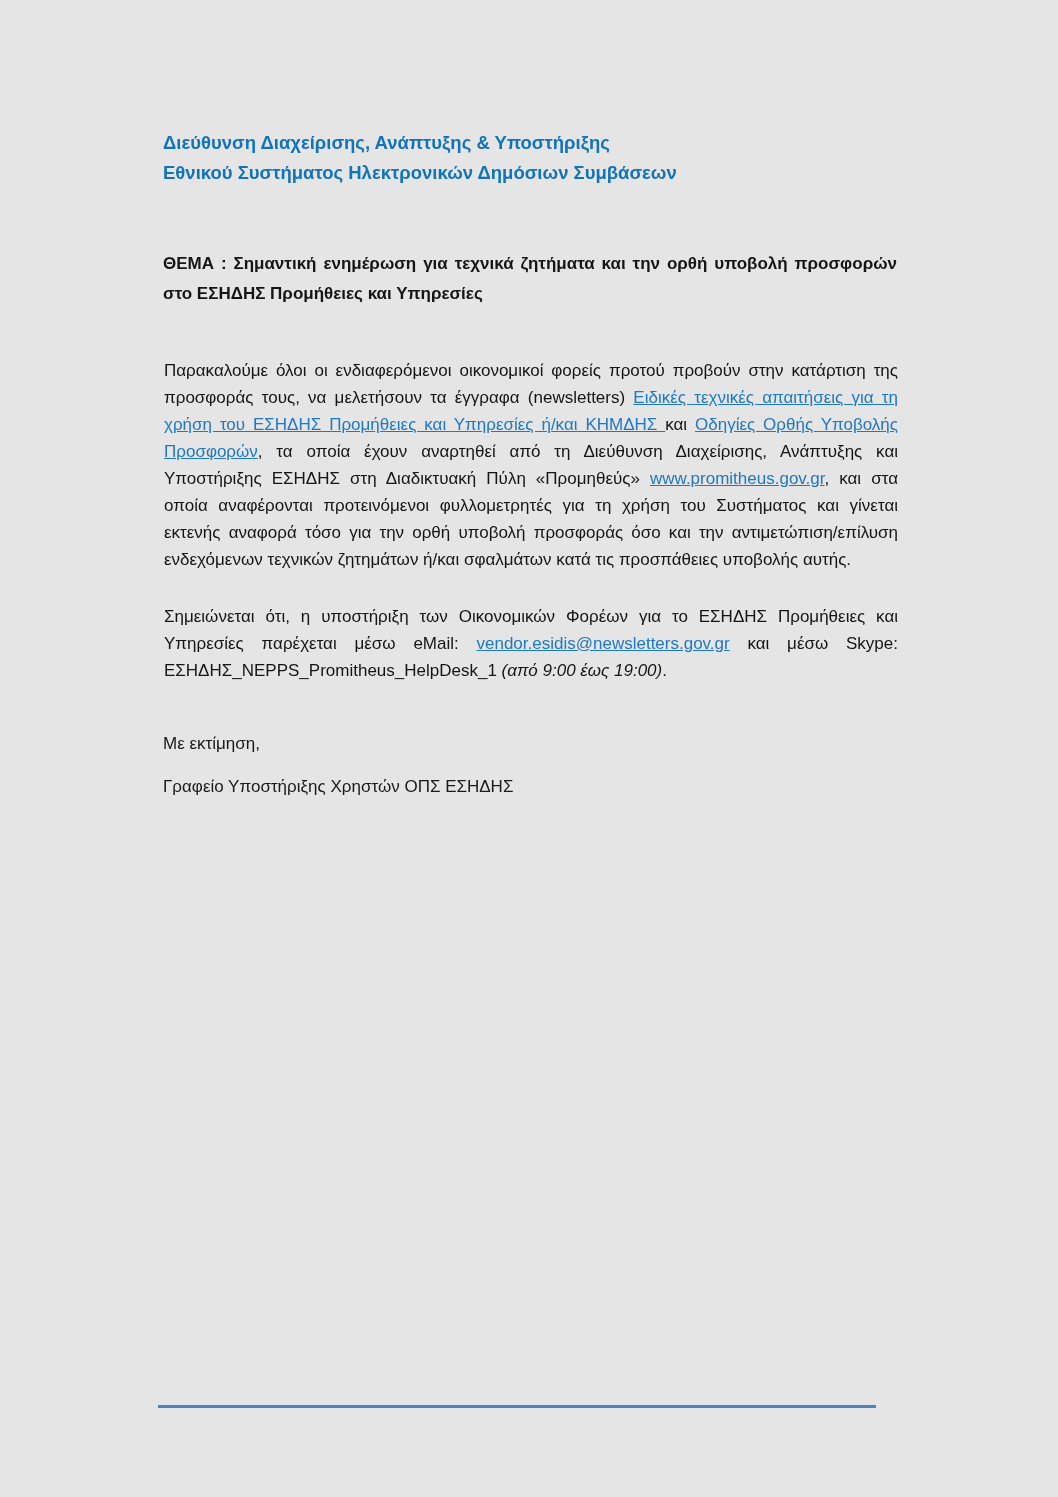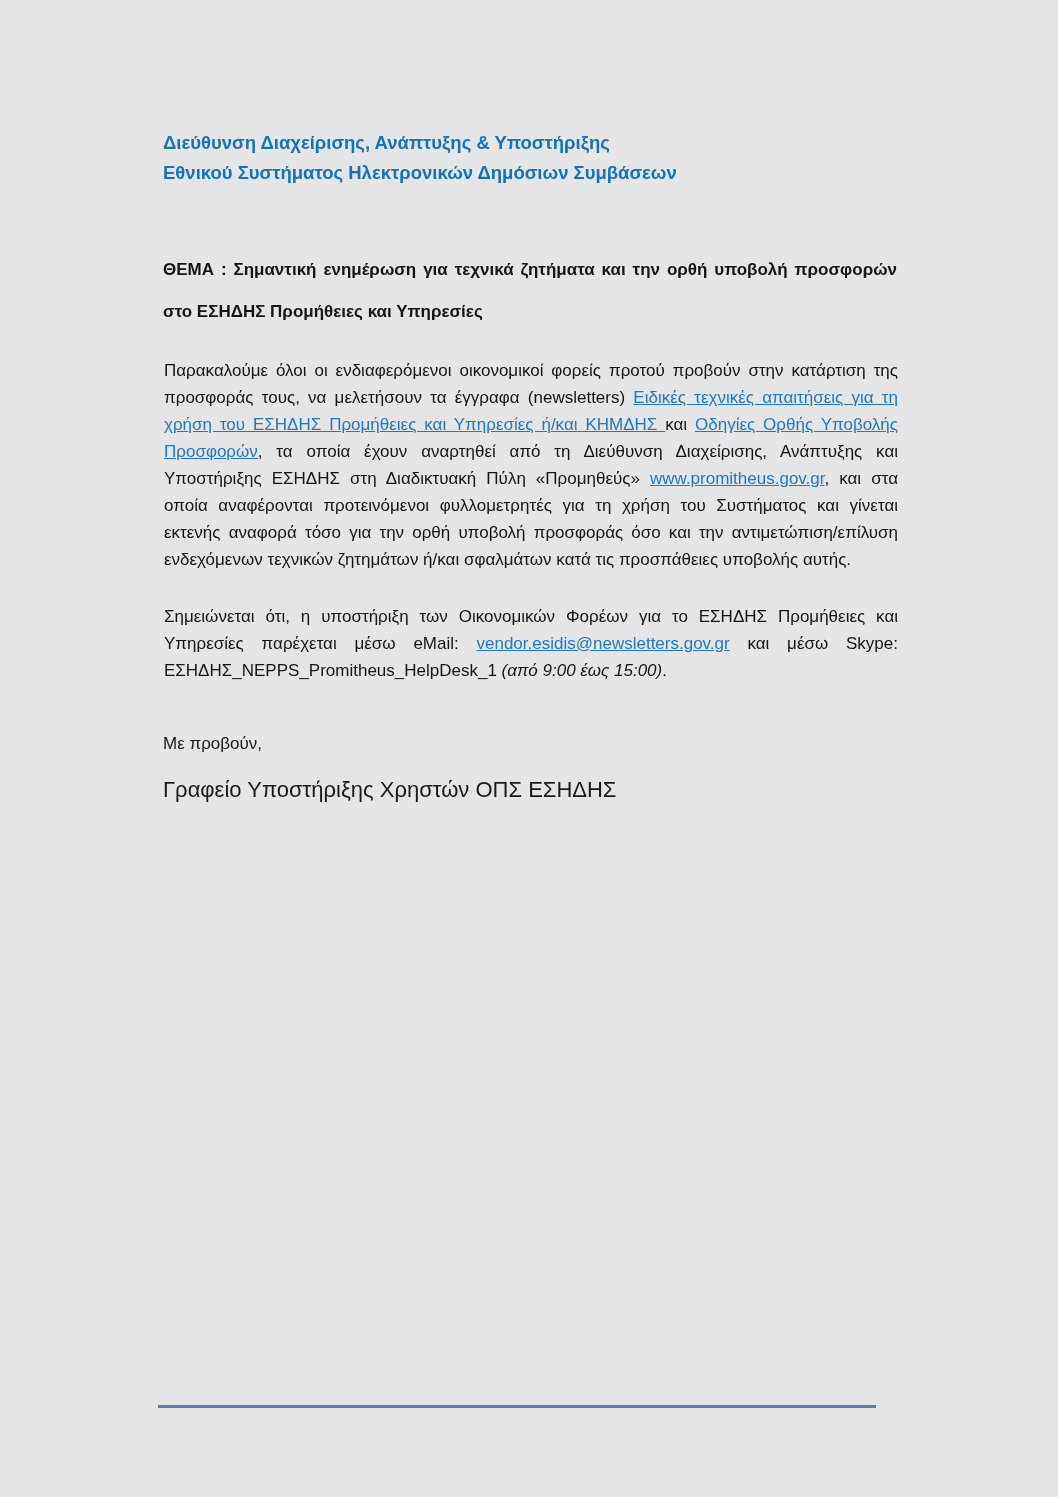--- a/index.html
+++ b/index.html
@@ -25,41 +25,41 @@
     top: 128px;
     color: #1274B8;
     font-weight: bold;
     font-size: 18.5px;
     line-height: 30px;
   }
   .subject {
     top: 249px;
     font-weight: bold;
     font-size: 17px;
-    line-height: 42px;
+    line-height: 30px;
     text-align: justify;
     color: #151515;
   }
   .para {
     font-size: 17px;
     line-height: 27px;
     text-align: justify;
     margin: 1px;
     color: #151515;
   }
   .para-1 { top: 356px; }
   .para-2 { top: 602px; }
   .doc-link {
     color: #1E78C2;
     text-decoration: underline;
     cursor: pointer;
   }
   .italic { font-style: italic; }
   .closing-salutation { top: 734px; font-size: 17px; }
-  .closing-signature  { top: 777px; font-size: 22px; }
+  .closing-signature  { top: 777px; font-size: 17px; }
   .footer-rule {
     position: absolute;
     top: 1405px;
     left: 158px;
     width: 718px;
     height: 3px;
     background: #4F81BD;
   }
 </style>
 </head>
@@ -69,21 +69,21 @@
 
   <div class="block letterhead">
     <div>Διεύθυνση Διαχείρισης, Ανάπτυξης &amp; Υποστήριξης</div>
     <div>Εθνικού Συστήματος Ηλεκτρονικών Δημόσιων Συμβάσεων</div>
   </div>
 
   <div class="block subject">ΘΕΜΑ : Σημαντική ενημέρωση για τεχνικά ζητήματα και την ορθή υποβολή προσφορών στο ΕΣΗΔΗΣ Προμήθειες και Υπηρεσίες</div>
 
   <p class="block para para-1"><span>Παρακαλούμε όλοι οι ενδιαφερόμενοι οικονομικοί φορείς προτού προβούν στην κατάρτιση της προσφοράς τους, να μελετήσουν τα έγγραφα (newsletters) </span><a class="doc-link">Ειδικές τεχνικές απαιτήσεις για τη χρήση του ΕΣΗΔΗΣ Προμήθειες και Υπηρεσίες ή/και ΚΗΜΔΗΣ </a><span>και </span><a class="doc-link">Οδηγίες Ορθής Υποβολής Προσφορών</a><span>, τα οποία έχουν αναρτηθεί από τη Διεύθυνση Διαχείρισης, Ανάπτυξης και Υποστήριξης ΕΣΗΔΗΣ στη Διαδικτυακή Πύλη «Προμηθεύς» </span><a class="doc-link">www.promitheus.gov.gr</a><span>, και στα οποία αναφέρονται προτεινόμενοι φυλλομετρητές για τη χρήση του Συστήματος και γίνεται εκτενής αναφορά τόσο για την ορθή υποβολή προσφοράς όσο και την αντιμετώπιση/επίλυση ενδεχόμενων τεχνικών ζητημάτων ή/και σφαλμάτων κατά τις προσπάθειες υποβολής αυτής.</span></p>
 
-  <p class="block para para-2"><span>Σημειώνεται ότι, η υποστήριξη των Οικονομικών Φορέων για το ΕΣΗΔΗΣ Προμήθειες και Υπηρεσίες  παρέχεται μέσω eMail: </span><a class="doc-link">vendor.esidis@newsletters.gov.gr</a><span> και μέσω Skype: ΕΣΗΔΗΣ_NEPPS_Promitheus_HelpDesk_1 </span><span class="italic">(από 9:00 έως 15:00)</span><span>.</span></p>
+  <p class="block para para-2"><span>Σημειώνεται ότι, η υποστήριξη των Οικονομικών Φορέων για το ΕΣΗΔΗΣ Προμήθειες και Υπηρεσίες  παρέχεται μέσω eMail: </span><a class="doc-link">vendor.esidis@newsletters.gov.gr</a><span> και μέσω Skype: ΕΣΗΔΗΣ_NEPPS_Promitheus_HelpDesk_1 </span><span class="italic">(από 9:00 έως 19:00)</span><span>.</span></p>
 
-  <div class="block closing-salutation">Με προβούν,</div>
+  <div class="block closing-salutation">Με εκτίμηση,</div>
 
   <div class="block closing-signature">Γραφείο Υποστήριξης Χρηστών ΟΠΣ ΕΣΗΔΗΣ</div>
 
   <div class="footer-rule"></div>
 
 </div>
 
 </body></html>

